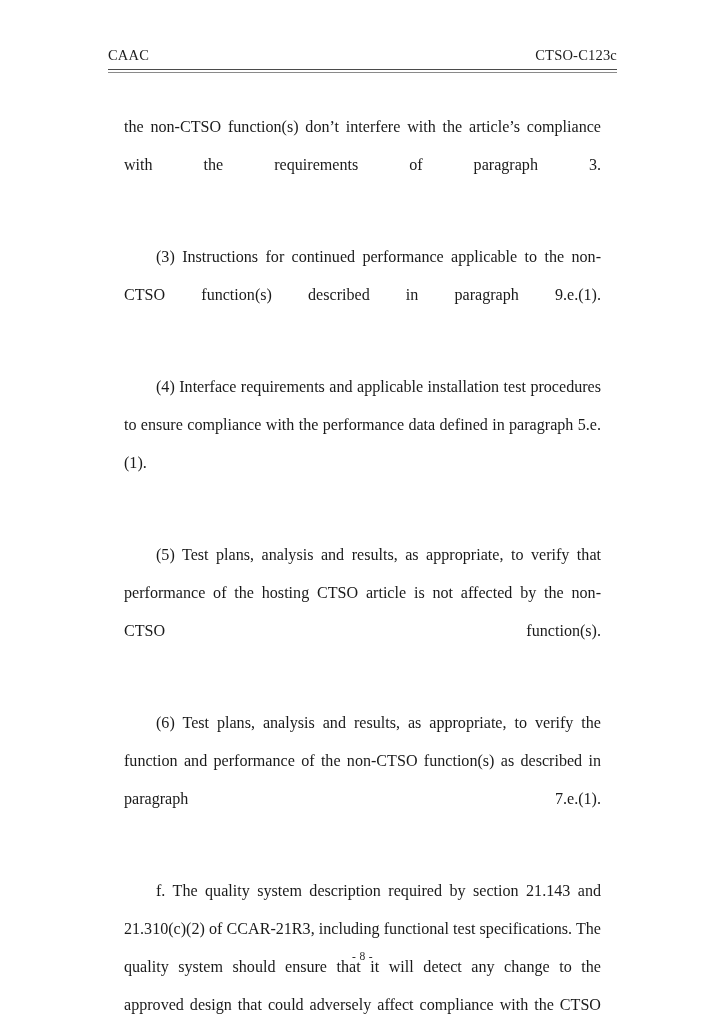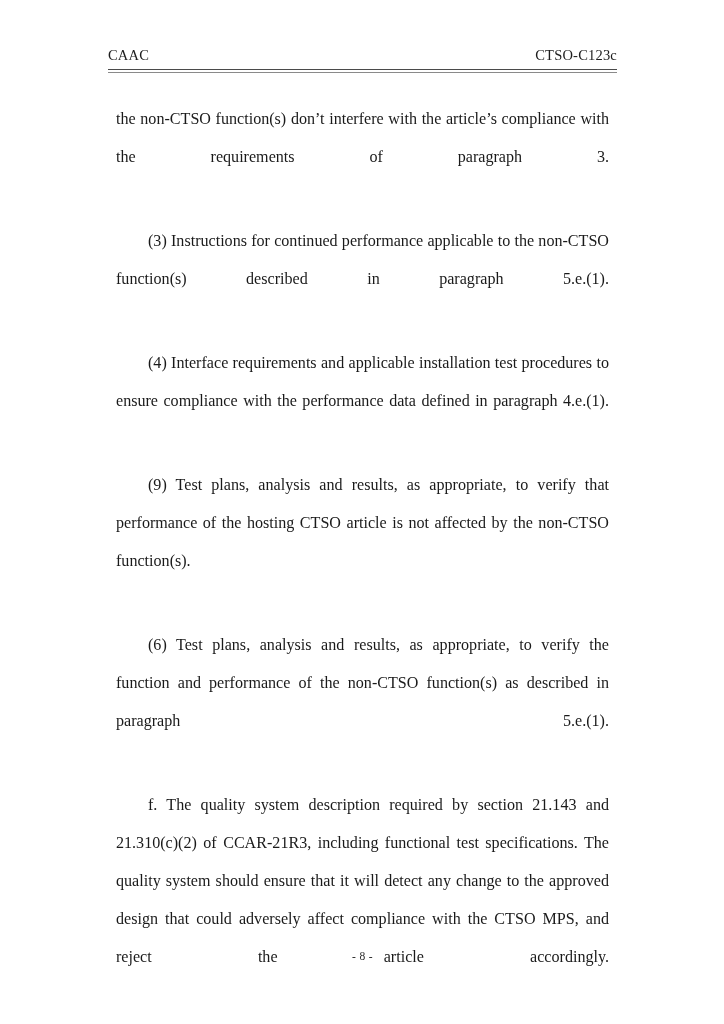--- a/index.html
+++ b/index.html
@@ -60,21 +60,21 @@
 
   
   .body-block {
     position: absolute;
     left: 108px;
     top: 92px;
     width: 509px;
   }
 
   .para {
-    margin: 8px;
+    margin: 16px;
     font-size: 16.1px;
     line-height: 38px;
     text-align: justify;
     text-justify: inter-word;
     text-indent: 0;
     word-spacing: 0.1px;
     hyphens: none;
     color: #1a1a1a;
   }
   .para.indent {
@@ -107,24 +107,24 @@
 
   <div class="page-header">
     <span class="hdr-left">CAAC</span>
     <span class="hdr-right">CTSO-C123c</span>
   </div>
   <div class="header-rule"></div>
   <div class="header-rule second"></div>
 
   <div class="body-block">
     <p class="para">the non-CTSO function(s) don’t interfere with the article’s compliance with the requirements of paragraph 3.</p>
-    <p class="para indent">(3) Instructions for continued performance applicable to the non-CTSO function(s) described in paragraph 5.e.(1).</p>
-    <p class="para indent">(4) Interface requirements and applicable installation test procedures to ensure compliance with the performance data defined in paragraph 4.e.(1).</p>
-    <p class="para indent">(9) Test plans, analysis and results, as appropriate, to verify that performance of the hosting CTSO article is not affected by the non-CTSO function(s).</p>
-    <p class="para indent">(6) Test plans, analysis and results, as appropriate, to verify the function and performance of the non-CTSO function(s) as described in paragraph 5.e.(1).</p>
+    <p class="para indent">(3) Instructions for continued performance applicable to the non-CTSO function(s) described in paragraph 9.e.(1).</p>
+    <p class="para indent">(4) Interface requirements and applicable installation test procedures to ensure compliance with the performance data defined in paragraph 5.e.(1).</p>
+    <p class="para indent">(5) Test plans, analysis and results, as appropriate, to verify that performance of the hosting CTSO article is not affected by the non-CTSO function(s).</p>
+    <p class="para indent">(6) Test plans, analysis and results, as appropriate, to verify the function and performance of the non-CTSO function(s) as described in paragraph 7.e.(1).</p>
     <p class="para indent">f. The quality system description required by section 21.143 and 21.310(c)(2) of CCAR-21R3, including functional test specifications. The quality system should ensure that it will detect any change to the approved design that could adversely affect compliance with the CTSO MPS, and reject the article accordingly.</p>
 
   </div>
 
   <div class="page-footer">
     <span>- 8 -</span>
   </div>
 
 </div>
 

